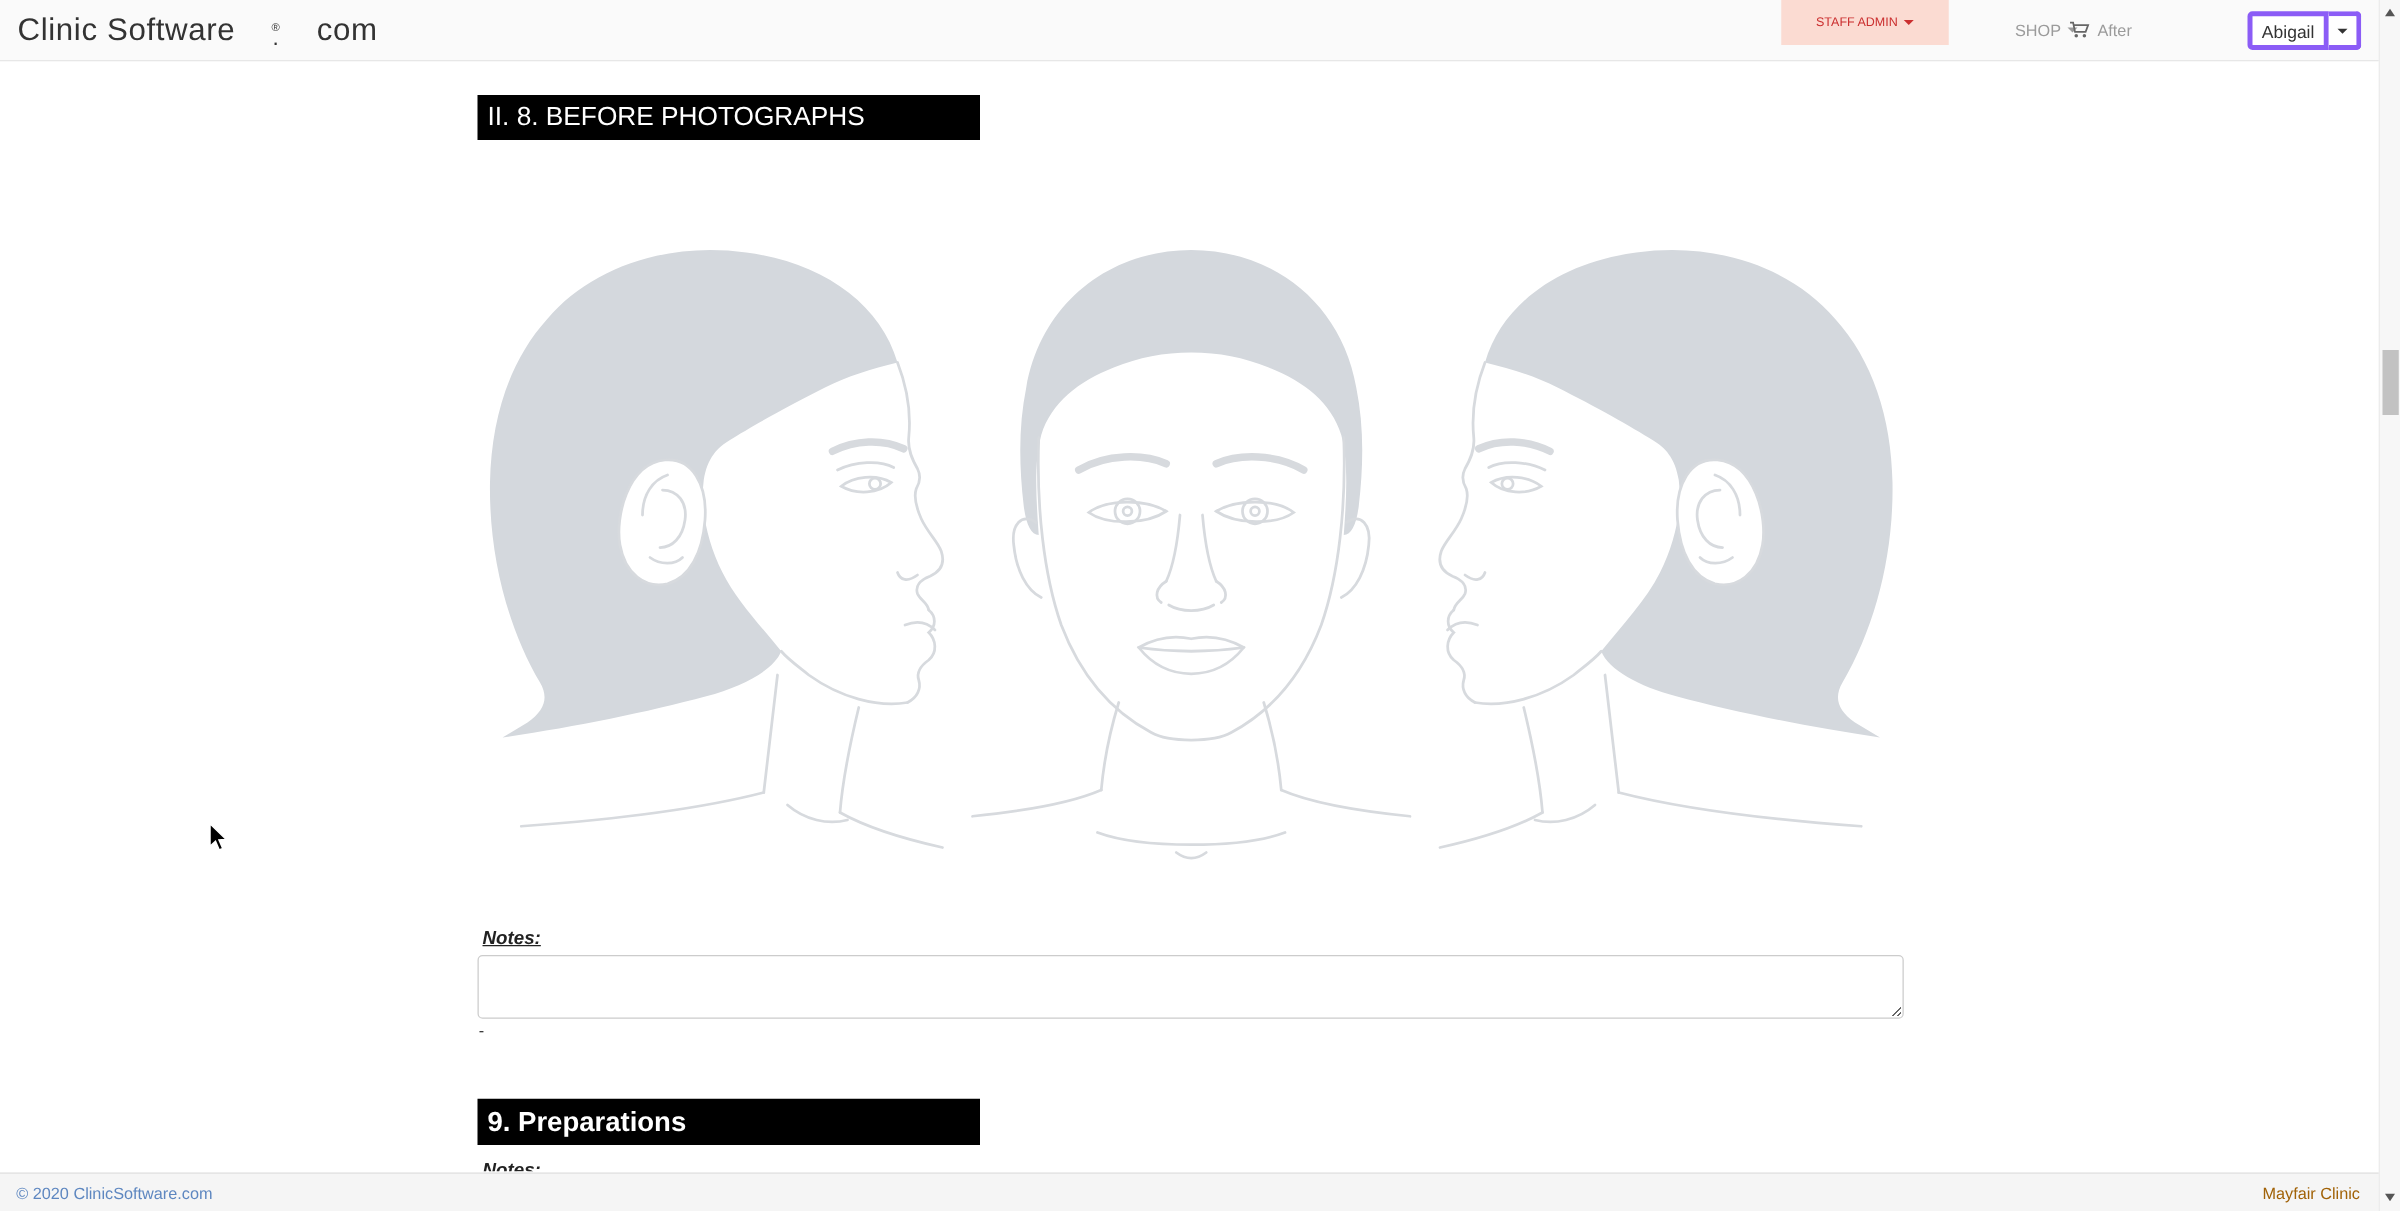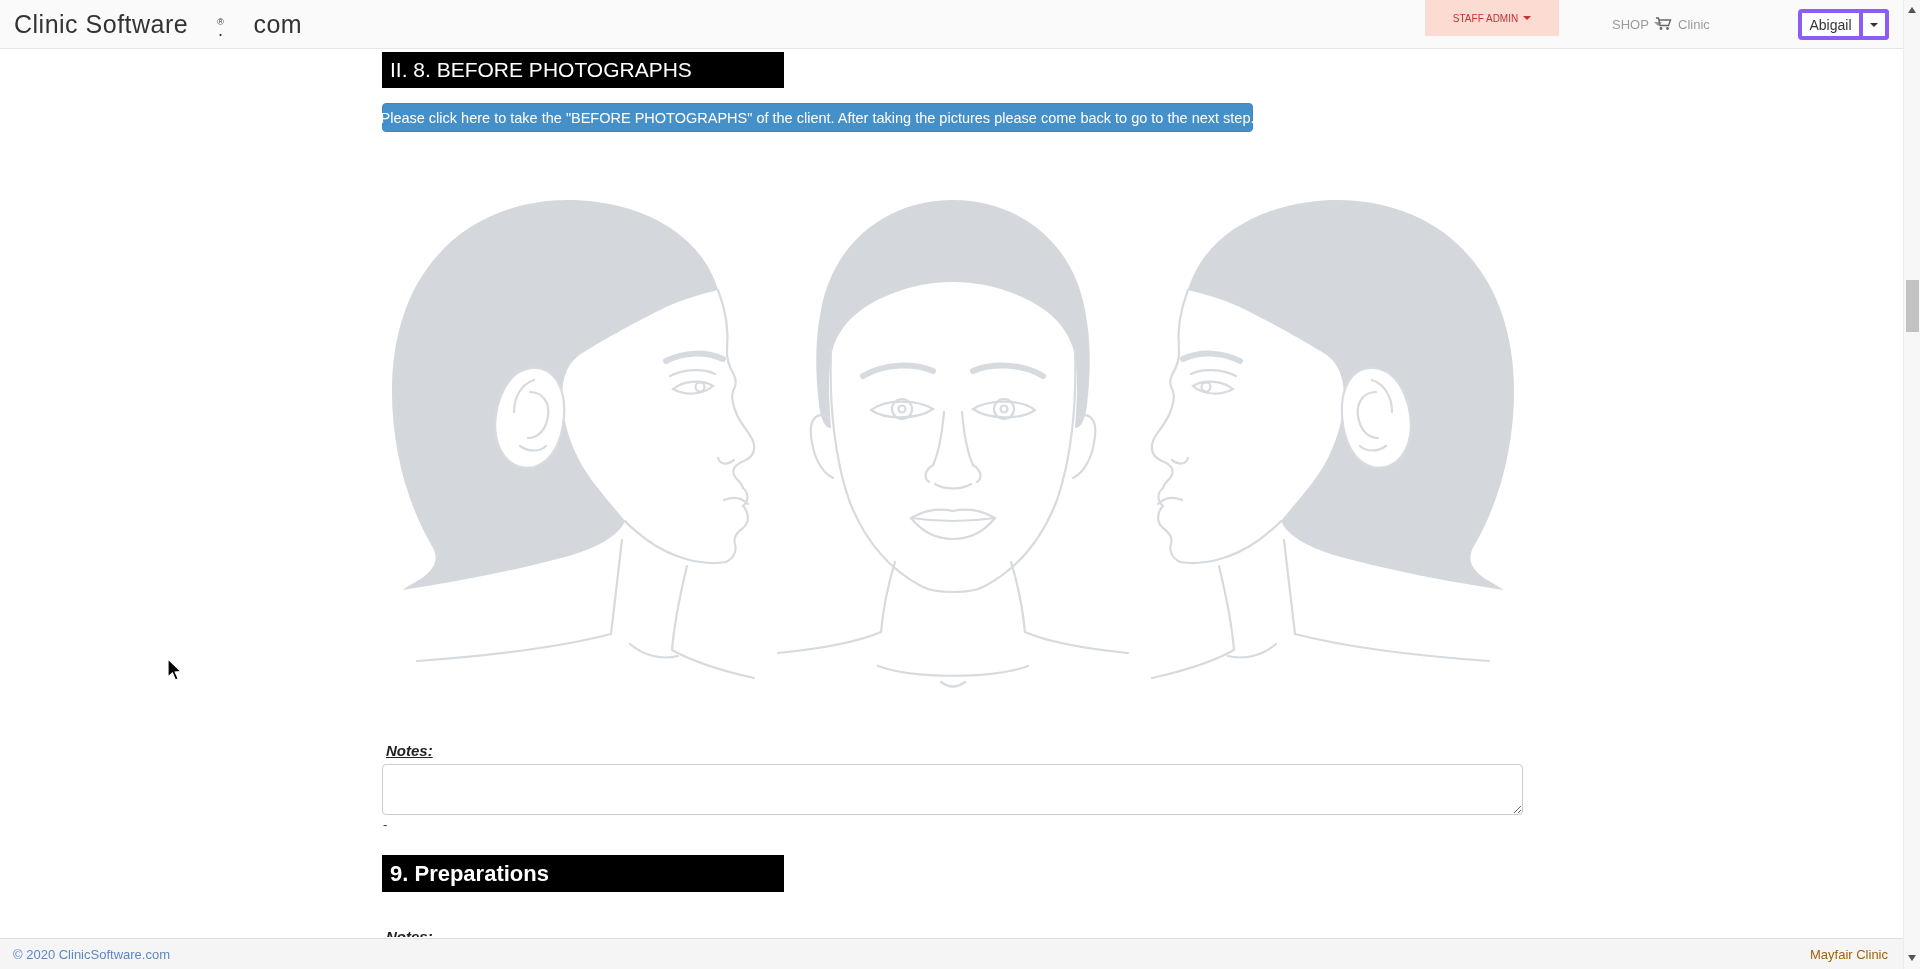--- a/index.html
+++ b/index.html
@@ -18,21 +18,21 @@
   .shop { position:absolute; left:1576px; top:0; height:48px; display:flex; align-items:center; color:#9b9b9b; font-size:13px; cursor:pointer;margin-left:36px; }
   .cart { position:absolute; left:1655px; top:0; height:48px; display:flex; align-items:center; color:#9b9b9b; font-size:13px; cursor:pointer; }
   .cart svg { margin-right:6px; display:block; }
   .user-group { position:absolute; left:1798px; top:9px; height:31px; display:flex; }
   .btn { background:#fff; border:4px solid #8b5cf6; color:#333; font-size:14px; font-family:"Liberation Sans",sans-serif; cursor:pointer; }
   .btn-main { width:65px; height:31px; border-radius:4px 0 0 4px; }
   .btn-caret { width:26px; height:31px; border-left:none; border-radius:0 4px 4px 0; display:flex; align-items:center; justify-content:center; }
   .btn-caret .caret { margin-left:0; }
 
   
-  .bar-title { position:absolute; background:#000; color:#fff; font-size:21px; padding-left:8px; display:flex; align-items:center; white-space:nowrap; }
+  .bar-title { position:absolute; background:#000; color:#fff; font-size:21px; padding-left:8px; display:flex; align-items:center; white-space:nowrap;margin-top:24px; }
   .bar-1 { left:382px; top:52px; width:402px; height:36px; }
   .bar-2 { left:382px; top:855px; width:402px; height:37px; font-size:22px;font-weight:bold; }
   .instruction-btn { position:absolute; left:382px; top:103px; width:871px; height:29px; background:#4690ca; border:1px solid #4186be; border-radius:4px; color:#fff; font-size:14.5px; display:flex; align-items:center; justify-content:center; white-space:nowrap; cursor:pointer; }
 
   .faces { position:absolute; left:382px; top:170px; width:1143px; height:551px; display:flex; }
   .face-box { width:381px; height:551px; position:relative; }
   .face-svg { width:380px; height:551px; display:block; }
   .mirrored .face-svg { transform:scaleX(-1); }
 
   .notes-label { position:absolute; left:386px; top:742px; font-size:15px; font-weight:bold; font-style:italic; text-decoration:underline; color:#222; }
@@ -147,34 +147,33 @@
       <span>SHOP</span>
       <span class="caret"></span>
     </div>
 
     <div class="cart">
       <svg width="17" height="16" viewBox="0 0 17 16">
         <path d="M1,2 L3.5,2 L5,9.5 L13.5,9.5 L15.5,4 L4,4" fill="none" stroke="#666" stroke-width="1.4"></path>
         <circle cx="6" cy="12.5" r="1.4" fill="#666"></circle>
         <circle cx="12.5" cy="12.5" r="1.4" fill="#666"></circle>
       </svg>
-      <span>Clinic</span>
+      <span>After</span>
     </div>
 
     <div class="user-group">
       <button class="btn btn-main">Abigail</button>
       <button class="btn btn-caret">
           <span class="caret"></span>
         </button>
     </div>
   </div>
 
   <div class="bar-title bar-1">II. 8. BEFORE PHOTOGRAPHS</div>
 
-  <div class="instruction-btn">Please click here to take the "BEFORE PHOTOGRAPHS" of the client. After taking the pictures please come back to go to the next step.</div>
 
   <div class="faces">
     <div class="face-box">
       <svg class="face-svg" viewBox="0 0 380 551">
           <use href="#profile-head"></use>
         </svg>
     </div>
     <div class="face-box">
       <svg class="face-svg" viewBox="0 0 380 551">
           <use href="#front-head"></use>

